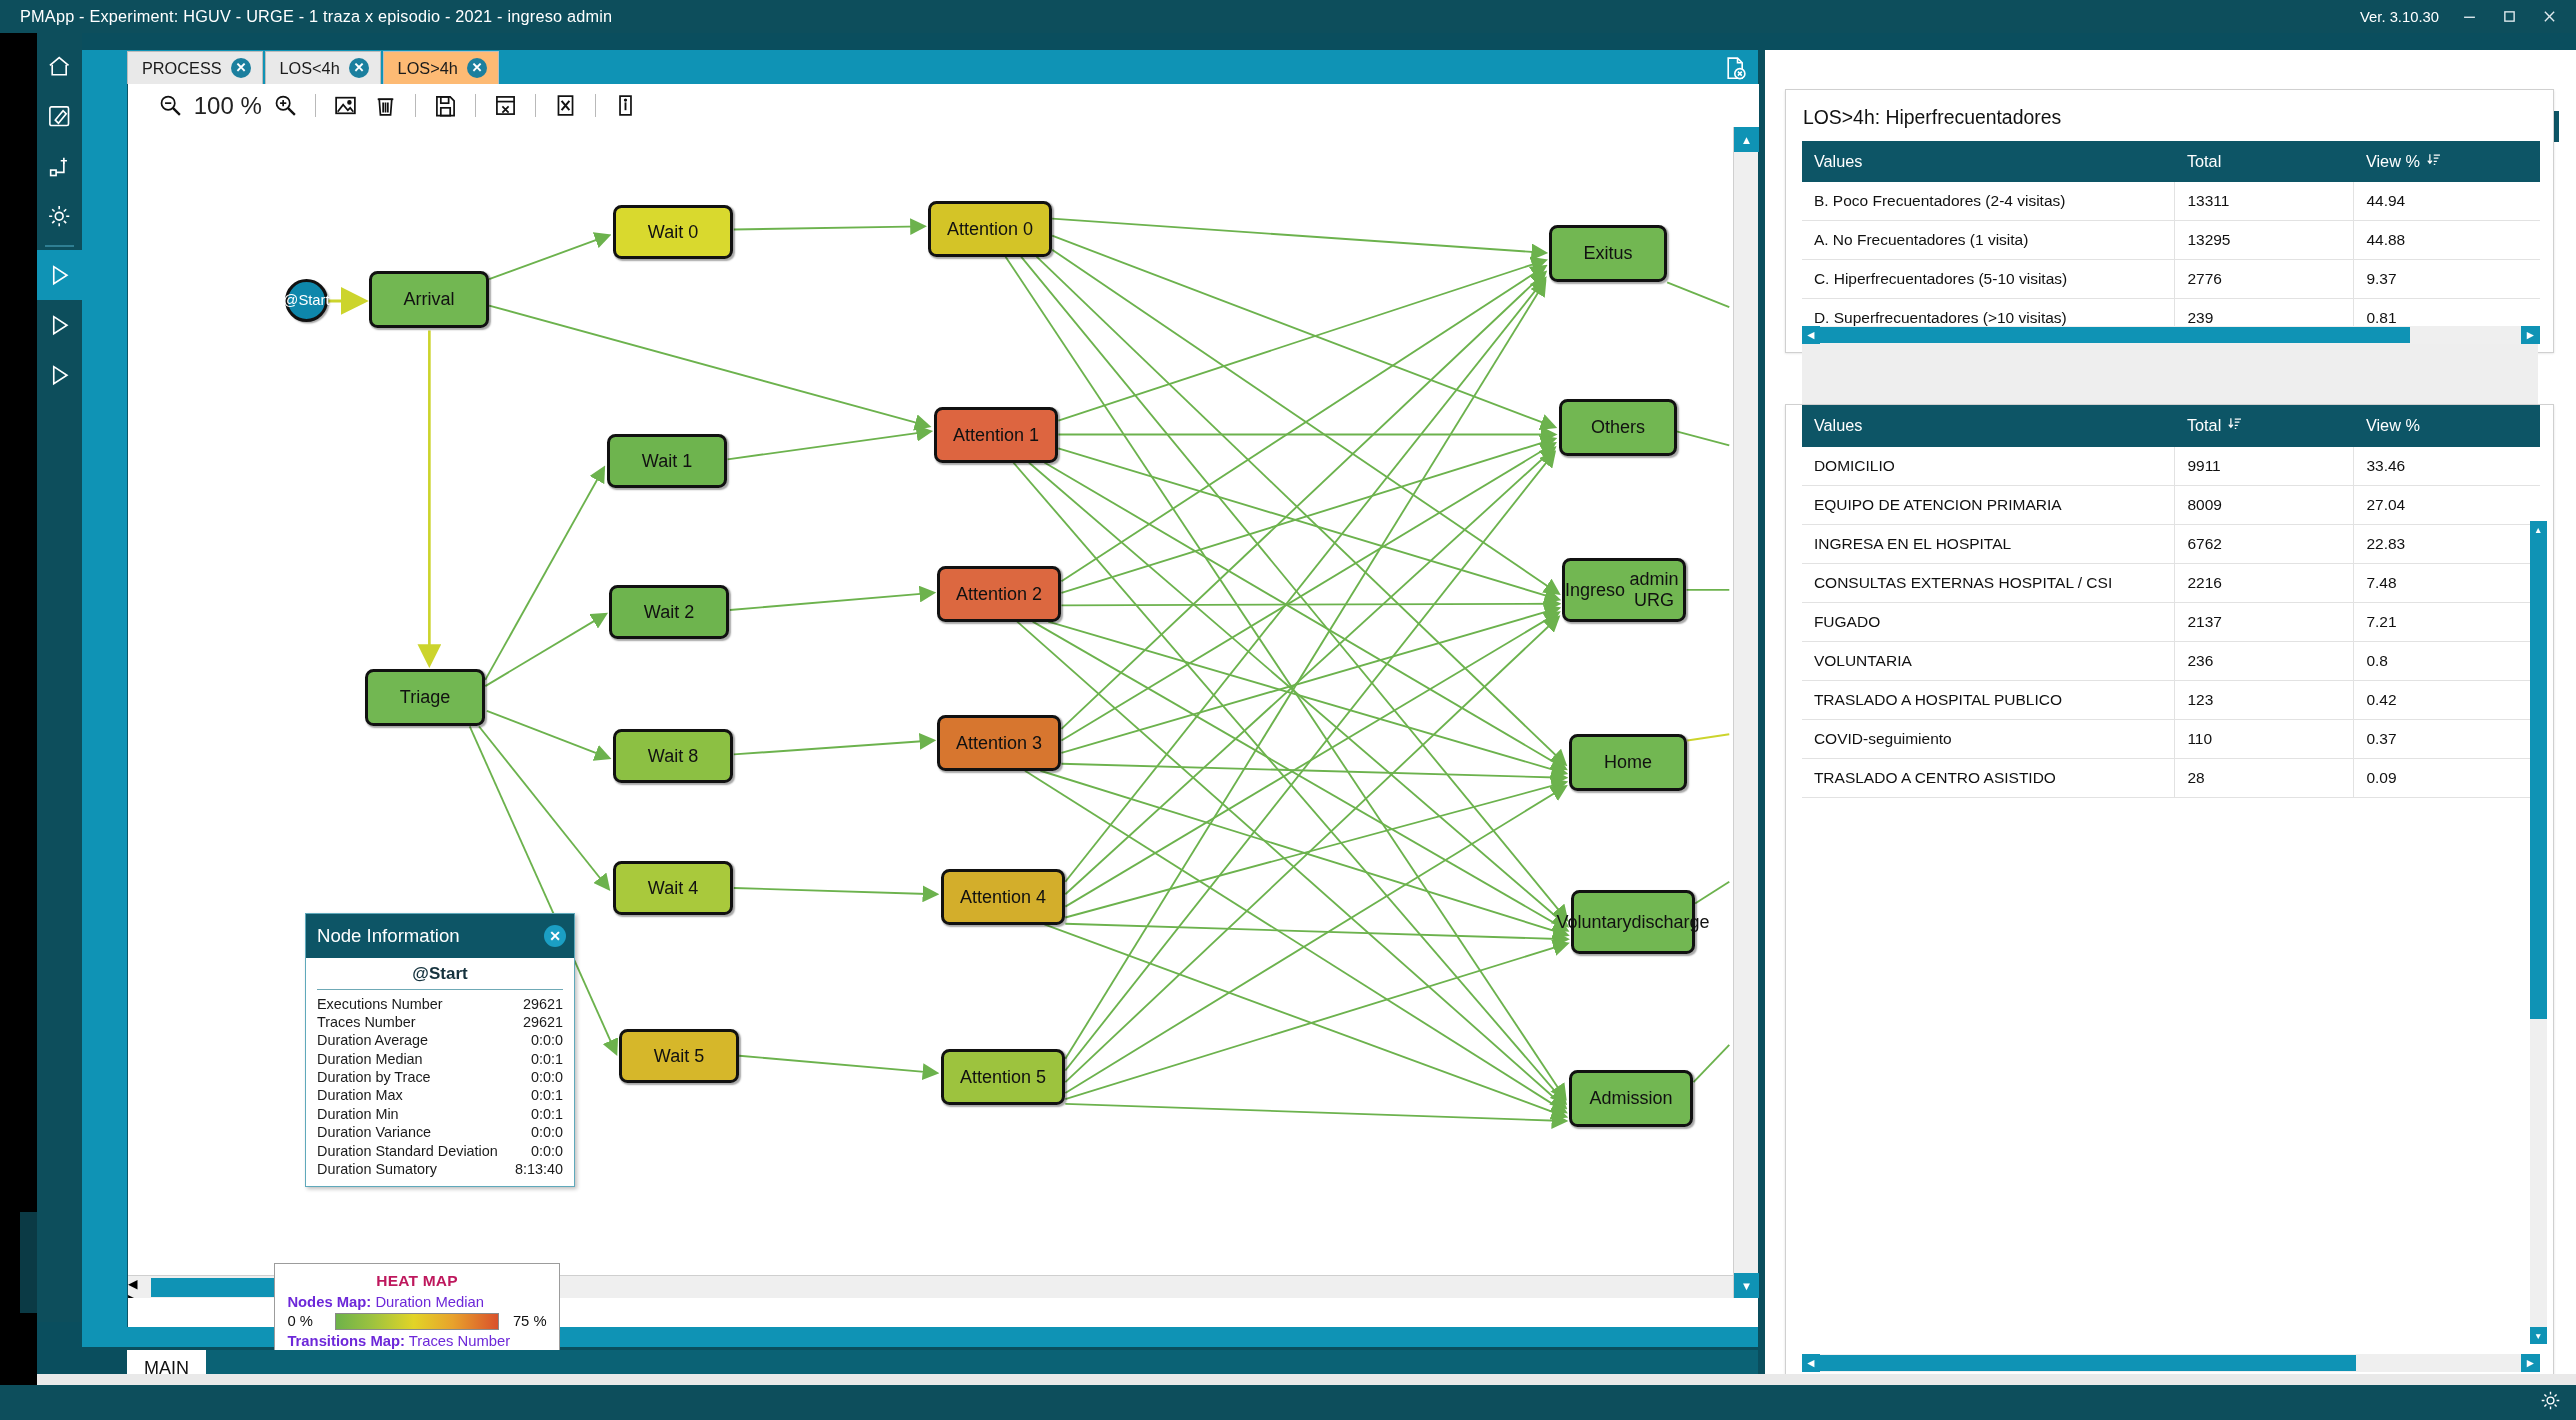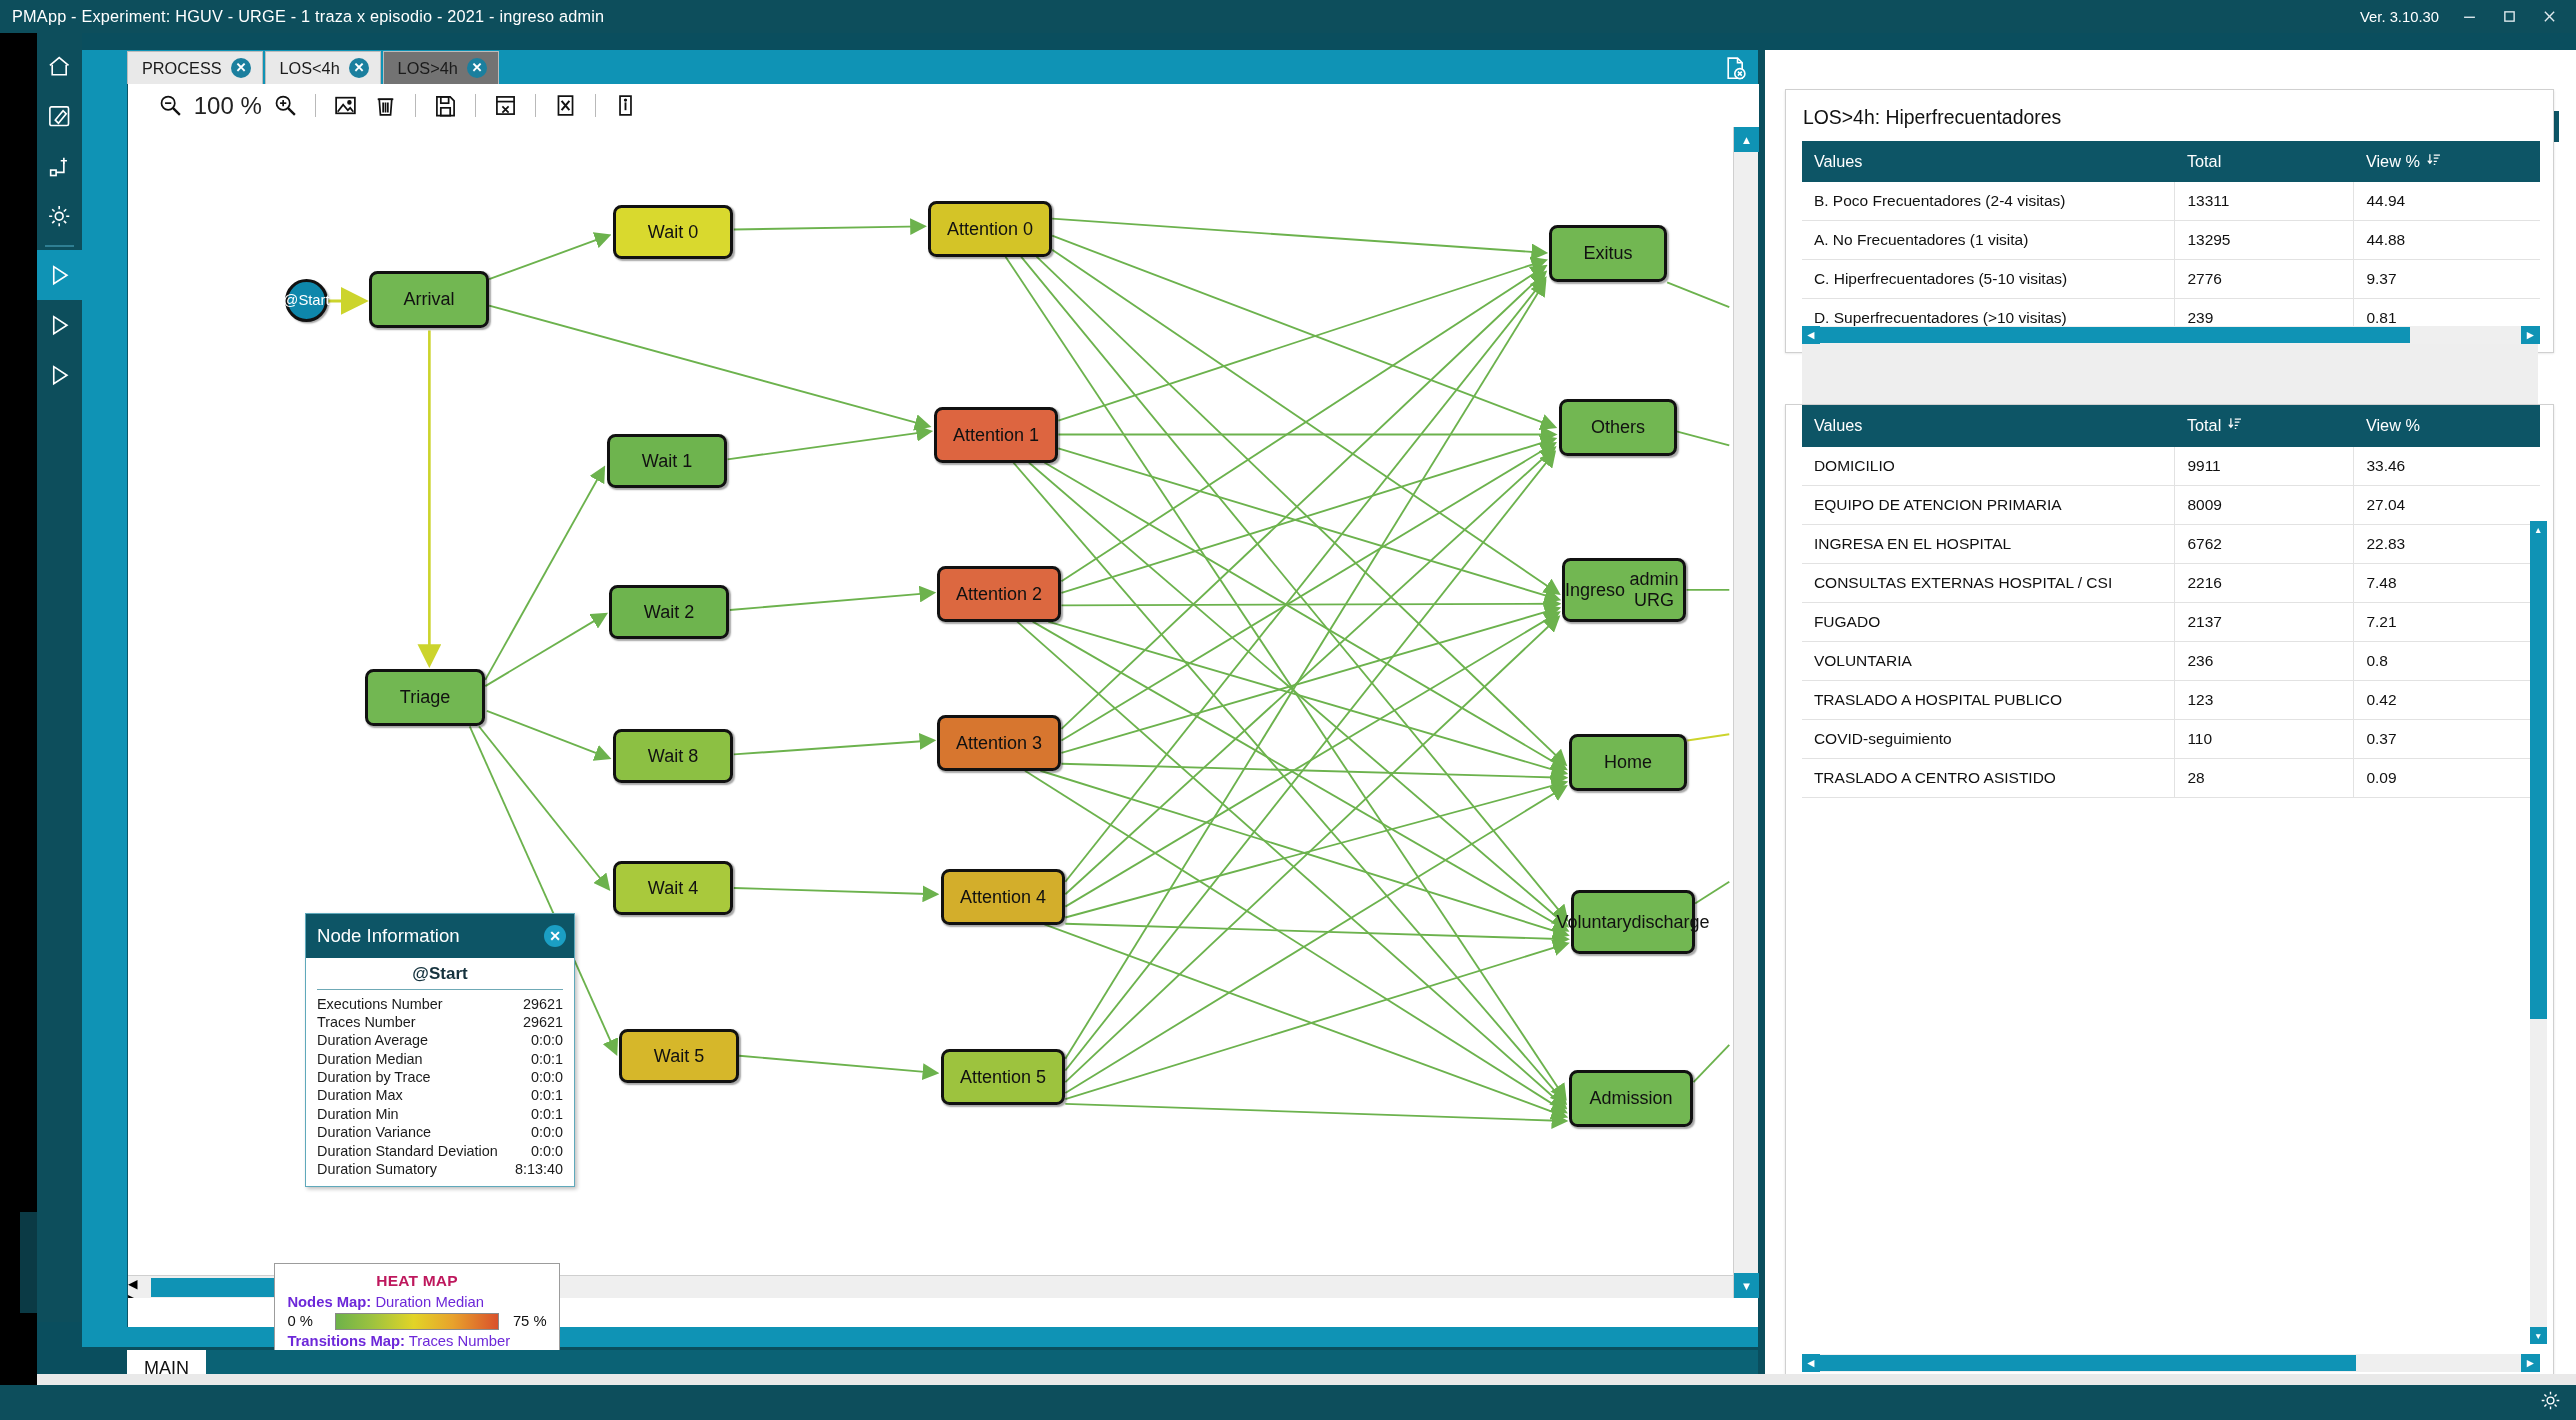--- a/index.html
+++ b/index.html
@@ -5,21 +5,21 @@
   * { box-sizing: border-box; margin:0; padding:0; }
   html,body { width:2576px; height:1420px; overflow:hidden;
     font-family:"Liberation Sans", sans-serif; background:#000; }
 
   
   #app { position:relative; width:2576px; height:1420px; background:#0a4e5e; }
 
   
   #titlebar { position:absolute; left:0; top:0; width:2576px; height:33px;
     background:#0d4e5c; color:#fff; display:flex; align-items:center; }
-  #titlebar .tb-title { font-size:16.3px; letter-spacing:0.2px; padding-left:12px;
+  #titlebar .tb-title { font-size:16.3px; letter-spacing:0.2px; padding-left:20px;
      white-space:nowrap; }
   #titlebar .tb-right { margin-left:auto; display:flex; align-items:center;
      gap:20px; padding-right:17px; font-size:14.8px; }
   .winbtn { width:20px; height:20px; display:flex; align-items:center;
      justify-content:center; color:#dfeaee; font-size:15.5px; line-height:1; cursor:default; }
   .winbtn svg { display:block; }
 
   
   #rail { position:absolute; left:37px; top:33px; width:45px; height:1289px;
      background:#0d4e5c; display:flex; flex-direction:column; align-items:center;
@@ -38,21 +38,21 @@
   #rail2 .r2btn:first-child { background:#0c5d72; }
 
   
   #leftpane { position:absolute; left:82px; top:50px; width:1676px; height:1297px;
      background:#0f93b5; }
   #tabbar { position:absolute; left:127px; top:50px; width:1631px; height:34px;
      background:#0f93b5; display:flex; align-items:flex-end; }
   .tab { height:33px; background:#e9e9e9; display:flex; align-items:center;
      gap:9.3px; padding:0 11px 0 14px; margin-right:1.6px; font-size:16.3px;
      color:#1b1b1b; border:0.8px solid #bcbcbc; border-bottom:none; }
-  .tab.active { background:#737373; }
+  .tab.active { background:#fdba74; }
   .tabx { width:20px; height:20px; border-radius:50%; background:#1b7f9e;
      color:#fff; font-size:13.2px; display:flex; align-items:center;
      justify-content:center; font-weight:bold; line-height:1; }
   .tabfill { flex:1; height:33px; }
   #tab-action { width:45px; height:36px; background:#0f93b5; display:flex;
      align-items:center; justify-content:center; }
 
   
   #canvas-wrap { position:absolute; left:127px; top:84px; width:1631px;
      height:1243px; background:#fff; border-left:1.6px solid #0a5568; }

